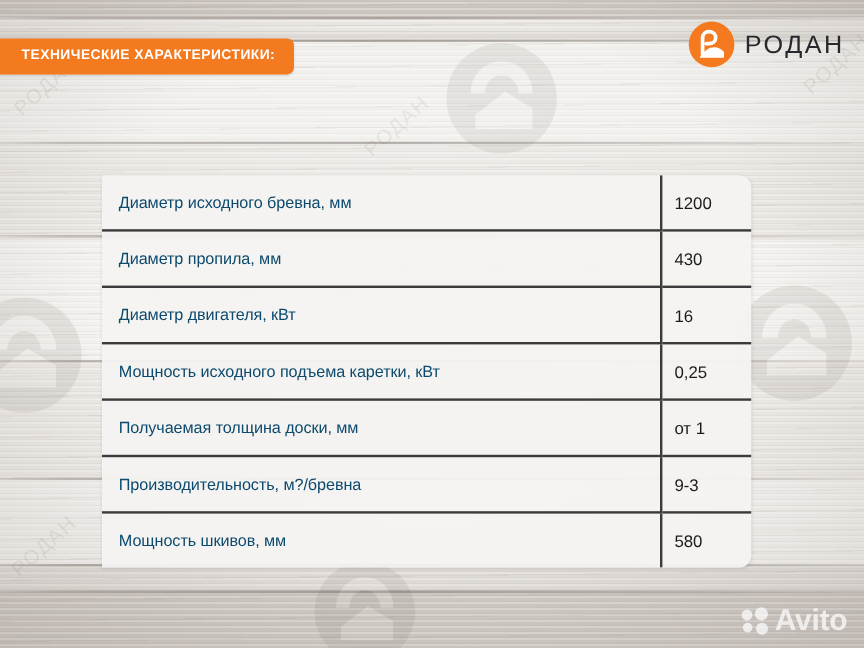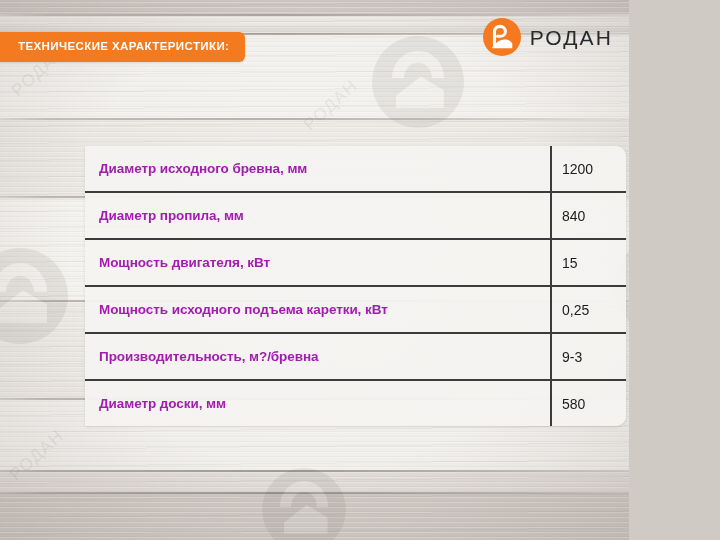--- a/index.html
+++ b/index.html
@@ -10,21 +10,21 @@
   body {
     width: 720px;
     height: 540px;
     overflow: hidden;
     font-family: "Liberation Sans", sans-serif;
     background: #cfcac4;
   }
 
   #stage {
     position: relative;
-    width: 629px;
+    width: 720px;
     height: 540px;
     overflow: hidden;
   }
 
   
   .bg-base {
     position: absolute;
     inset: 0;
     background:
       linear-gradient(180deg,
@@ -203,22 +203,22 @@
   }
   .cell-label, .cell-value {
     height: 45px;
     vertical-align: middle;
     padding: 0;
   }
   .cell-label {
     width: 451px;
     padding-left: 14px;
     font-size: 13.5px;
-    font-weight: bold;
-    color: #a21caf;
+    font-weight: normal;
+    color: #0c4a6e;
     letter-spacing: -.005em;
   }
   .cell-value {
     width: 90px;
     padding-left: 10px;
     font-size: 14px;
     font-weight: 400;
     color: #1c1c1c;
     border-left: 2px solid #3b3b3b;
   }
@@ -319,36 +319,49 @@
 
   <div class="panel">
     <table class="spec-table">
       <tbody>
         <tr>
           <td class="cell-label">Диаметр исходного бревна, мм</td>
           <td class="cell-value">1200</td>
         </tr>
         <tr>
           <td class="cell-label">Диаметр пропила, мм</td>
-          <td class="cell-value">840</td>
-        </tr>
-        <tr>
-          <td class="cell-label">Мощность двигателя, кВт</td>
-          <td class="cell-value">15</td>
+          <td class="cell-value">430</td>
+        </tr>
+        <tr>
+          <td class="cell-label">Диаметр двигателя, кВт</td>
+          <td class="cell-value">16</td>
         </tr>
         <tr>
           <td class="cell-label">Мощность исходного подъема каретки, кВт</td>
           <td class="cell-value">0,25</td>
         </tr>
         <tr>
+          <td class="cell-label">Получаемая толщина доски, мм</td>
+          <td class="cell-value">от 1</td>
+        </tr>
+        <tr>
           <td class="cell-label">Производительность, м?/бревна</td>
           <td class="cell-value">9-3</td>
         </tr>
         <tr>
-          <td class="cell-label">Диаметр доски, мм</td>
+          <td class="cell-label">Мощность шкивов, мм</td>
           <td class="cell-value">580</td>
         </tr>
       </tbody>
     </table>
   </div>
 
+  <div class="avito">
+    <span class="avito-dots">
+      <i></i>
+        <i></i>
+        <i></i>
+        <i></i>
+    </span>
+    <span class="avito-word">Avito</span>
+  </div>
 
 </div>
 
 </body></html>

